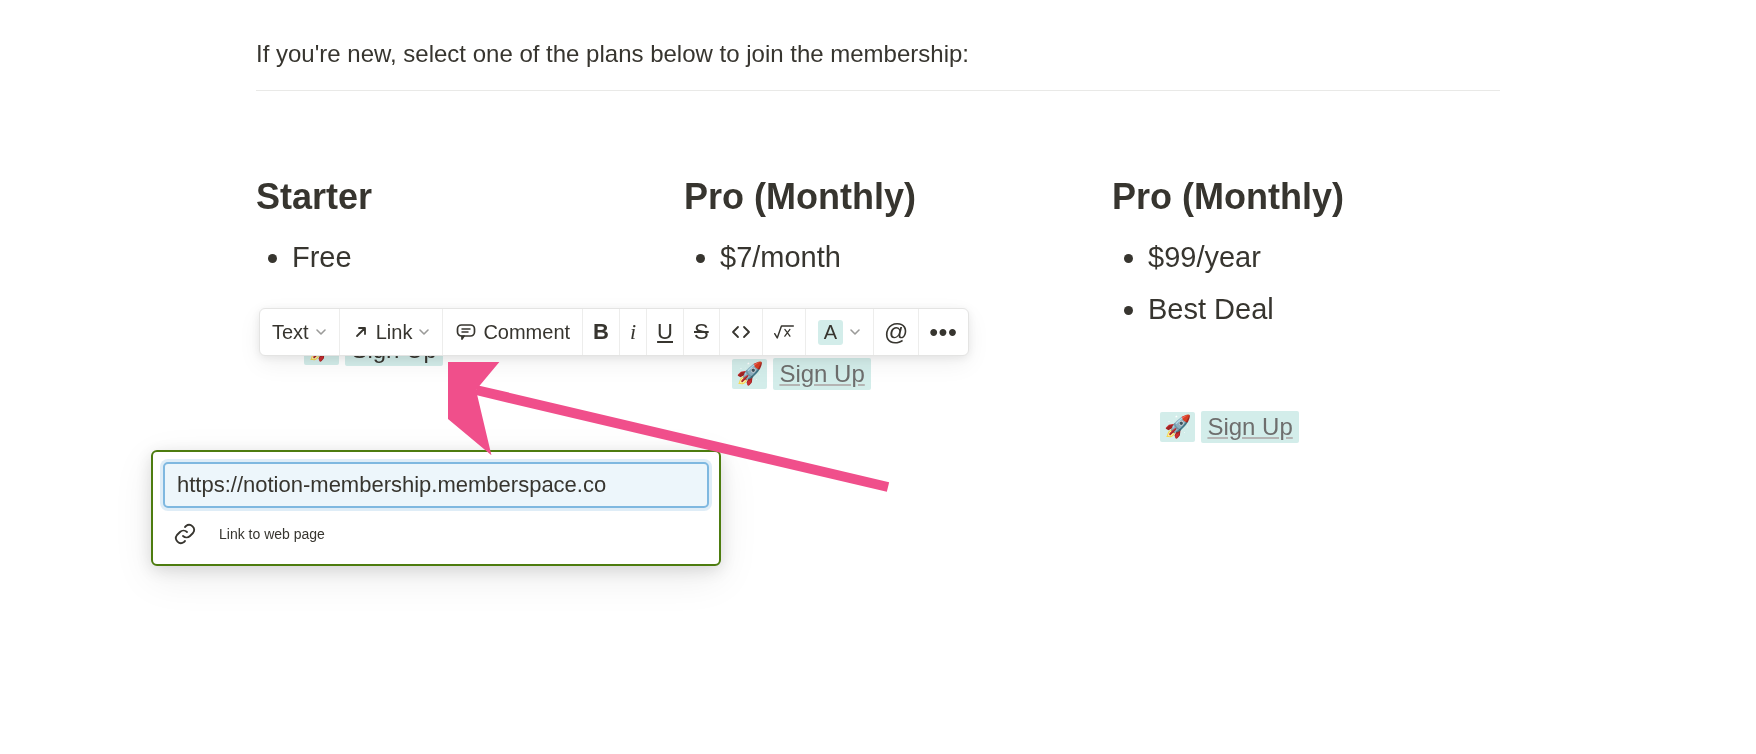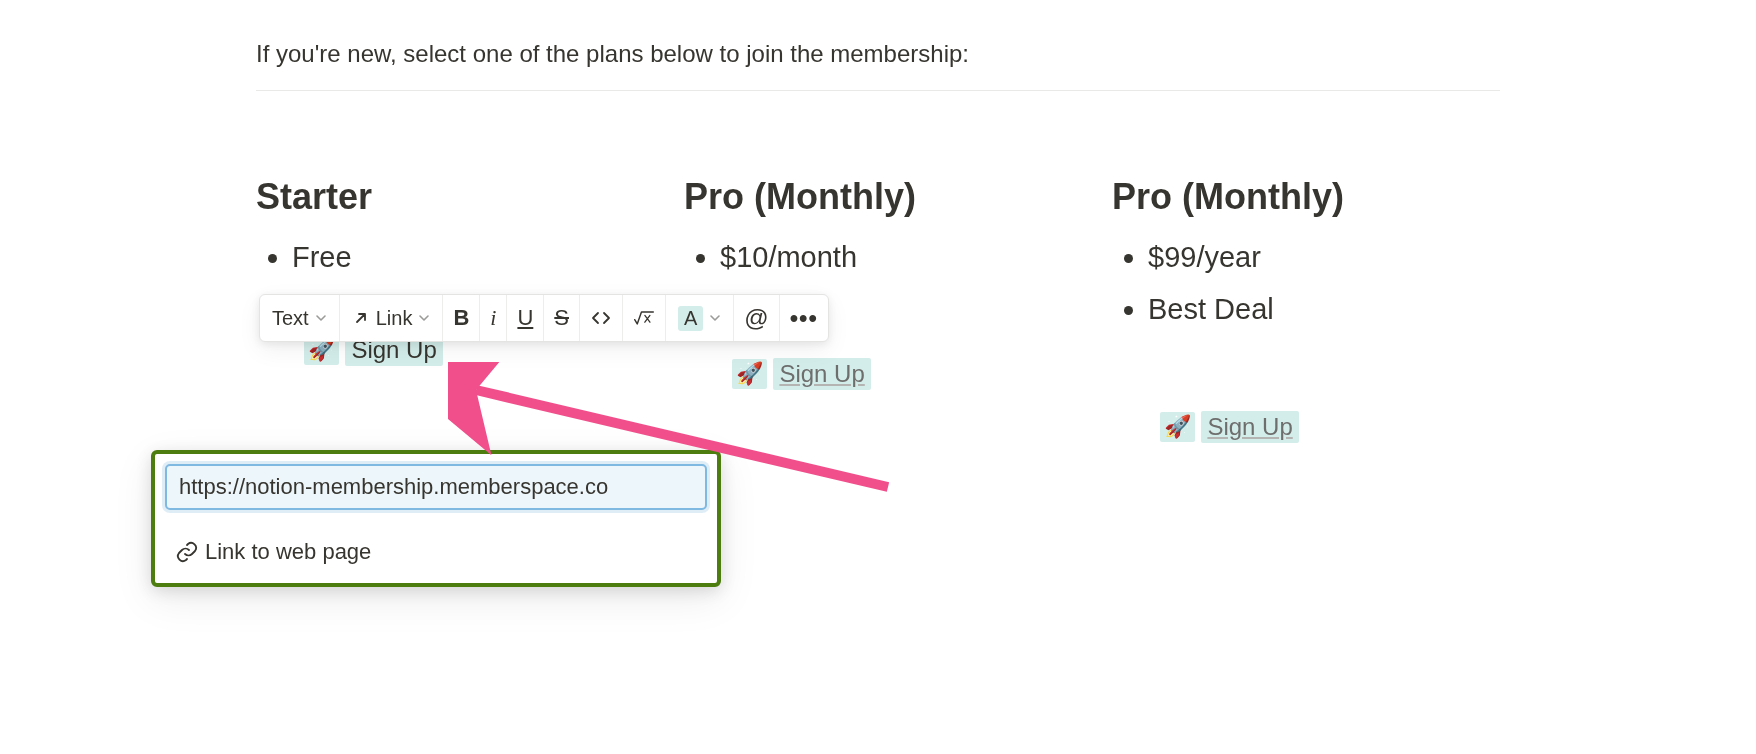--- a/index.html
+++ b/index.html
@@ -79,21 +79,21 @@
       cursor: pointer;
     }
     .first-col .signup-link {
       color: #37352f;
       text-decoration: none;
     }
     
     .toolbar {
       position: absolute;
       left: 259px;
-      top: 294px;
+      top: 308px;
       display: flex;
       align-items: stretch;
       background: #ffffff;
       border: 1px solid #e4e4e3;
       border-radius: 6px;
       box-shadow: 0 2px 8px rgba(0,0,0,0.08), 0 8px 24px rgba(0,0,0,0.06);
       height: 48px;
     }
     .tb-item {
       display: flex;
@@ -138,45 +138,44 @@
     .link-text {
       text-decoration-color: #b6b6b5;
     }
     
     .link-popup {
       position: absolute;
       left: 151px;
       top: 450px;
       width: 570px;
       background: #ffffff;
-      border: 4px solid #4d7c0f;
+      border: 2px solid #4d7c0f;
       border-radius: 6px;
       box-shadow: 0 4px 16px rgba(0,0,0,0.12), 0 12px 40px rgba(0,0,0,0.08);
       padding: 10px 10px 14px 10px;
     }
     .link-input {
       width: 100%;
       padding: 8px 12px;
       font-size: 22px;
       border: 2px solid #7fb8e0;
       border-radius: 5px;
       outline: none;
       background: #edf6fb;
       color: #37352f;
       box-shadow: 0 0 0 3px rgba(127,184,224,0.25);
     }
     .link-option {
       display: flex;
       align-items: center;
-      gap: 6px;
+      gap: 22px;
       padding: 14px 10px 4px 10px;
-      font-size: 22px;
+      font-size: 14px;
       color: #37352f;
       cursor: pointer;
-      margin-top: 15px;
     }
     .link-option svg { width: 24px; height: 24px; flex-shrink: 0; }
     
     .annotation-arrow {
       position: absolute;
       left: 448px;
       top: 362px;
       width: 460px;
       height: 140px;
       pointer-events: none;
@@ -198,21 +197,21 @@
       </ul>
       <div class="signup-row">
         <span class="rocket-emoji">🚀</span>
         <span class="signup-link">Sign Up</span>
       </div>
     </div>
 
     <div class="col">
       <div class="col-title">Pro (Monthly)</div>
       <ul class="bullet-list">
-        <li>$10/month</li>
+        <li>$7/month</li>
       </ul>
       <div class="signup-row">
         <span class="rocket-emoji">🚀</span>
         <span class="signup-link">Sign Up</span>
       </div>
     </div>
 
     <div class="col">
       <div class="col-title">Pro (Monthly)</div>
       <ul class="bullet-list">
@@ -236,20 +235,29 @@
   </div>
   <div class="tb-item">
     <svg class="arrow-out" viewBox="0 0 18 18">
         <path d="M5 13L13 5M7 5h6v6" stroke="#37352f" stroke-width="1.8" fill="none" stroke-linecap="round" stroke-linejoin="round"></path>
       </svg>
     <span class="link-text">Link</span>
     <svg class="chevron" viewBox="0 0 12 12">
         <path d="M2 4l4 4 4-4" stroke="#9b9b99" stroke-width="1.6" fill="none" stroke-linecap="round" stroke-linejoin="round"></path>
       </svg>
   </div>
+  <div class="tb-item">
+    <svg class="tb-icon" viewBox="0 0 22 22">
+        <rect x="2.5" y="4" width="17" height="11" rx="4" stroke="#37352f" stroke-width="1.7" fill="none"></rect>
+        <path d="M9 15l-2 3v-3" stroke="#37352f" stroke-width="1.7" fill="none" stroke-linecap="round" stroke-linejoin="round"></path>
+        <line x1="7" y1="8" x2="15" y2="8" stroke="#37352f" stroke-width="1.5" stroke-linecap="round"></line>
+        <line x1="7" y1="11" x2="13" y2="11" stroke="#37352f" stroke-width="1.5" stroke-linecap="round"></line>
+      </svg>
+    <span>Comment</span>
+  </div>
   <div class="tb-item narrow">
     <span class="bold">B</span>
   </div>
   <div class="tb-item narrow">
     <span class="italic">i</span>
   </div>
   <div class="tb-item narrow">
     <span class="underline-u">U</span>
   </div>
   <div class="tb-item narrow">

